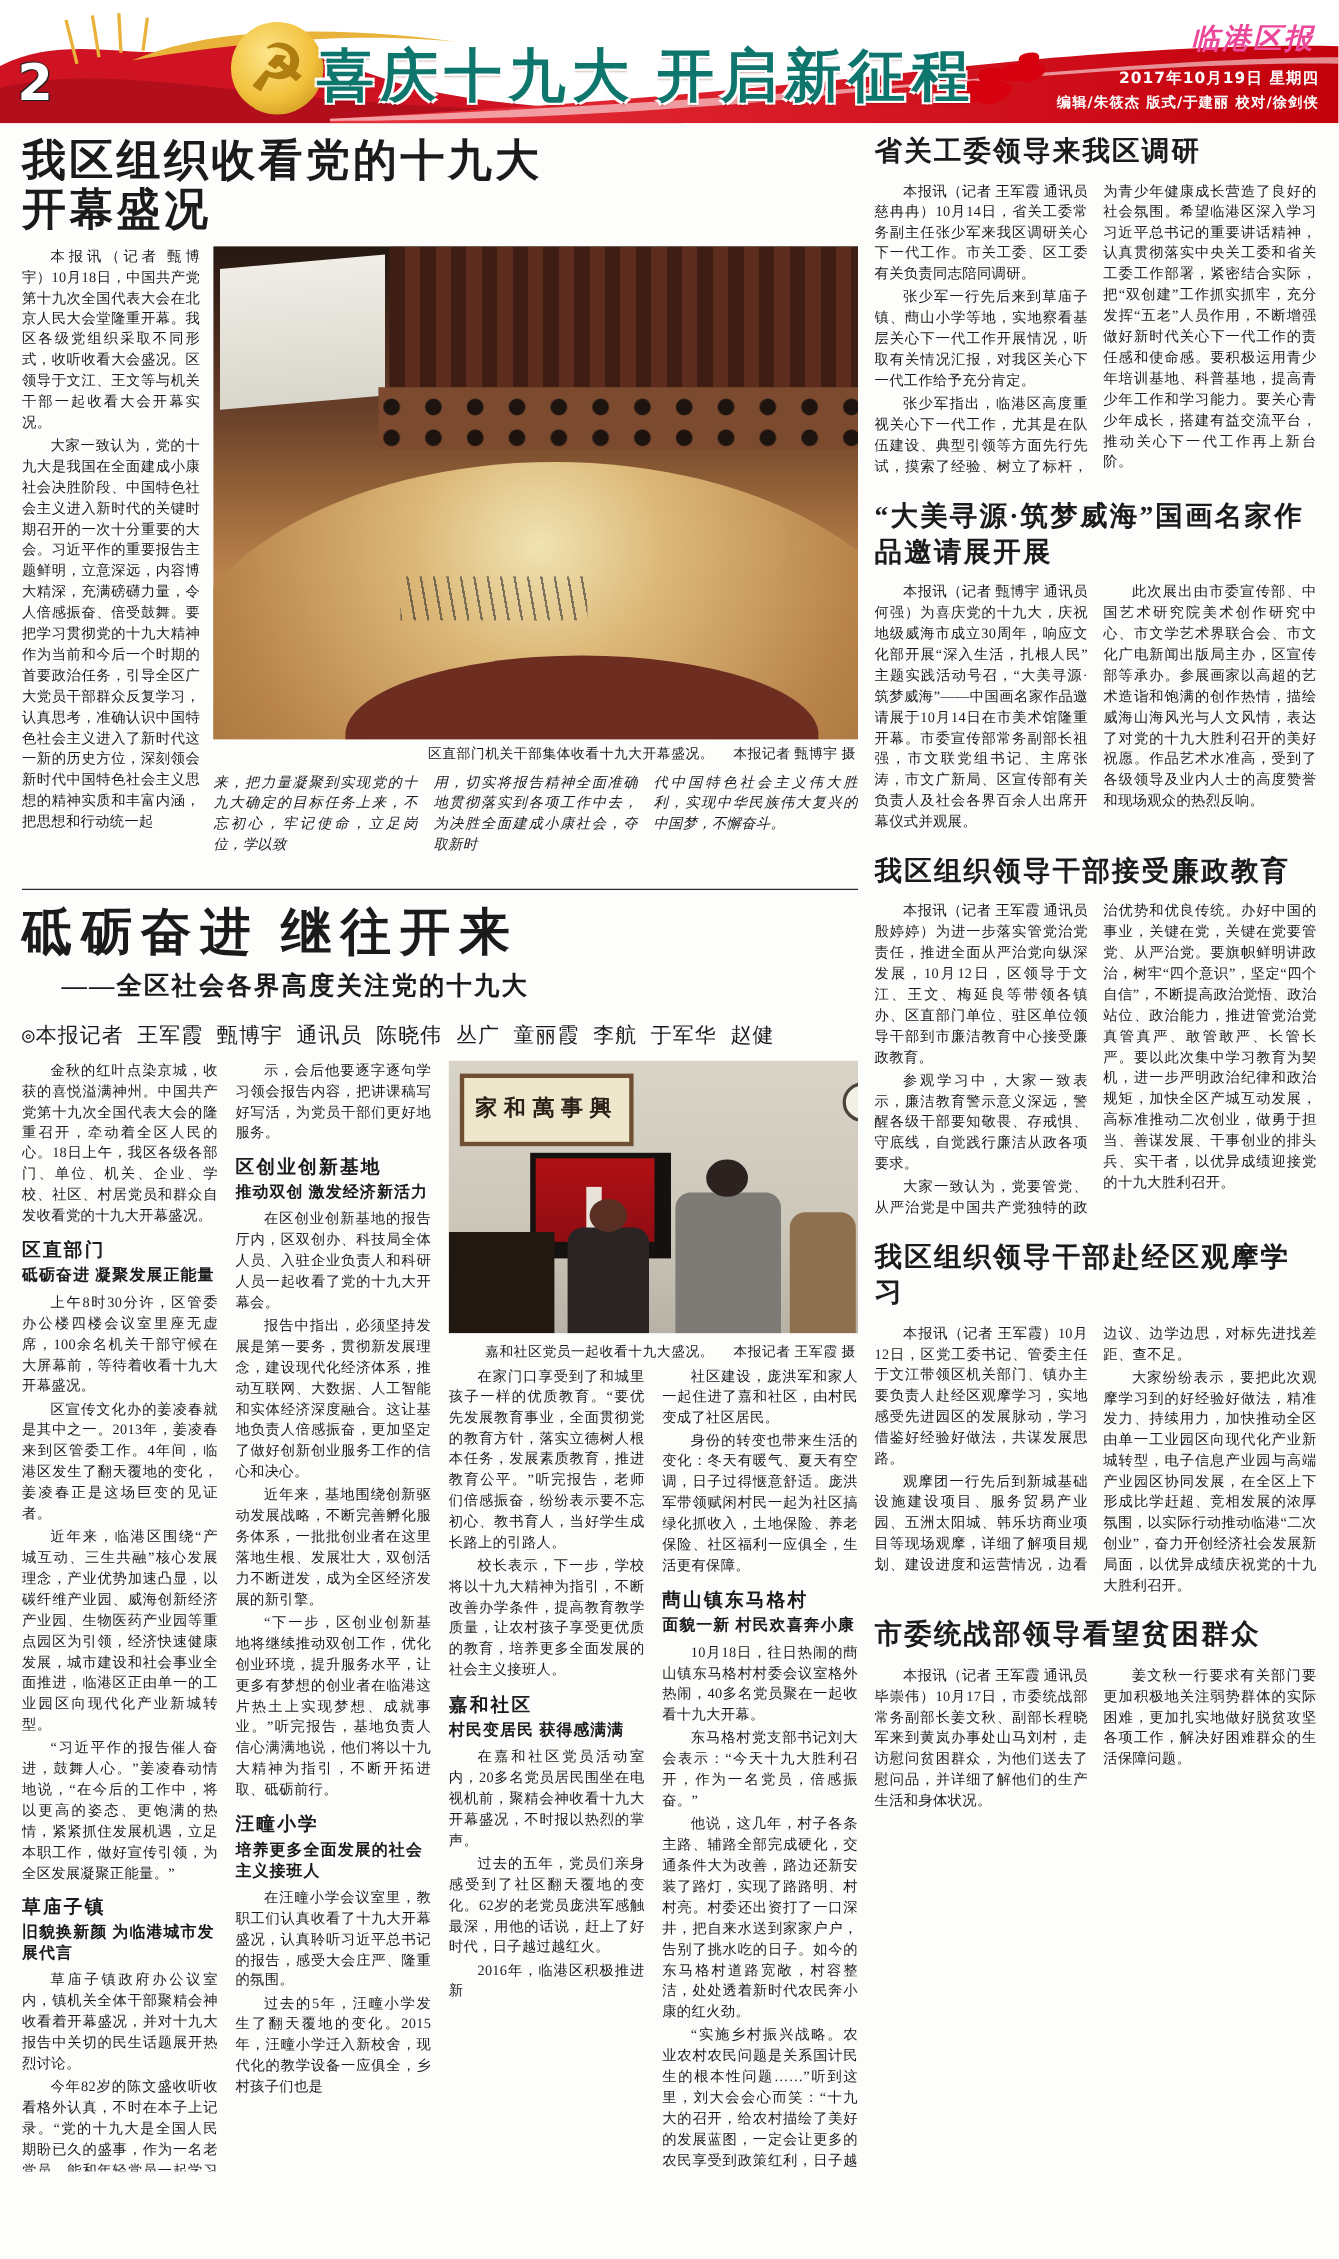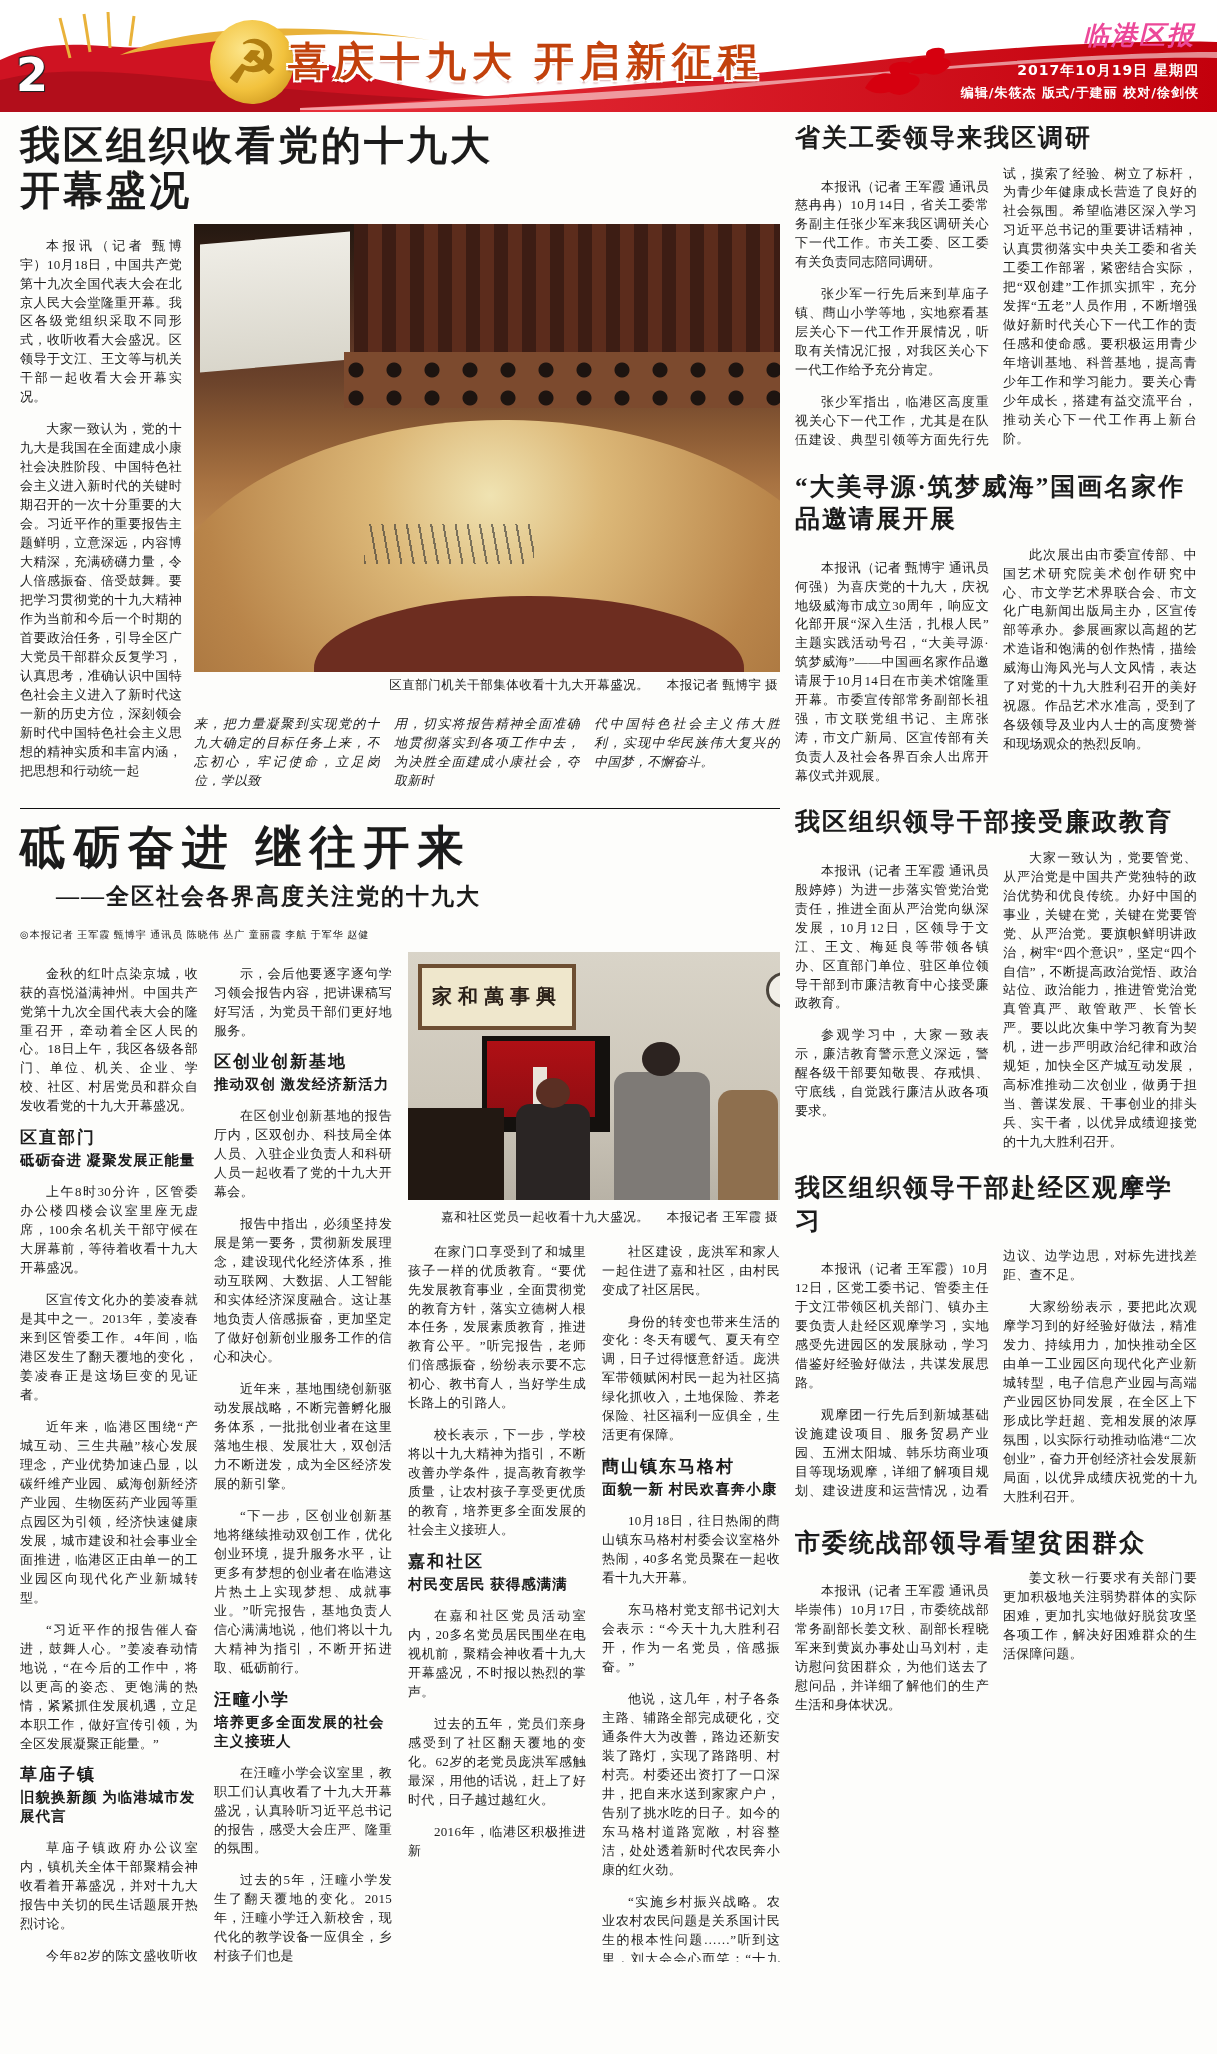--- a/index.html
+++ b/index.html
@@ -6,22 +6,22 @@
   body{
     width:1217px;height:2054px;overflow:hidden;position:relative;
     background:#fdfdfb;color:#1b1b1b;
     font-family:"Liberation Serif","DejaVu Serif",serif;
   }
   
   .banner{position:relative;width:1217px;height:112px;background:#fff;}
   .banner svg{position:absolute;left:0;top:0;}
   .page-num{position:absolute;left:16px;top:48px;font-size:46px;font-weight:bold;color:#fff;
     text-shadow:0 0 2px #222,1px 1px 0 #222,-1px -1px 0 #222;font-family:"DejaVu Sans",sans-serif;}
-  .slogan{position:absolute;left:288px;top:34px;font-size:40px;font-weight:900;letter-spacing:6px;
-    color:#c2410c;white-space:nowrap;
+  .slogan{position:absolute;left:288px;top:34px;font-size:52px;font-weight:900;letter-spacing:6px;
+    color:#0f766e;white-space:nowrap;
     text-shadow:-2px -2px 0 #fff,2px -2px 0 #fff,-2px 2px 0 #fff,2px 2px 0 #fff,0 3px 2px rgba(120,0,0,.35);}
   .masthead{position:absolute;right:22px;top:18px;font-size:26px;color:#ec4899;font-style:italic;
     font-weight:bold;letter-spacing:2px;}
   .banner-date,.banner-staff{position:absolute;right:18px;color:#fff;font-weight:bold;
     font-size:14px;letter-spacing:1px;white-space:nowrap;font-family:"DejaVu Sans",sans-serif;}
   .banner-date{top:62px;}
   .banner-staff{top:84px;font-size:13px;}
   
   .content{position:absolute;left:20px;top:122px;width:1177px;height:1922px;display:flex;}
   .left-block{width:760px;flex:none;}
@@ -46,21 +46,21 @@
     background:repeating-linear-gradient(80deg,#333 0 2px,transparent 2px 12px);opacity:.6;}
   .caption{font-size:12.5px;text-align:right;margin:5px 2px 0 0;letter-spacing:.5px;}
   .caption b{font-weight:normal;margin-left:14px;}
   .a-bottom{display:flex;margin-top:8px;}
   .a-bottom .bcol{width:186px;margin-right:14px;overflow:hidden;height:84px;font-style:italic;}
   .a-bottom .bcol:last-child{margin-right:0;}
   
   .b-rule{border-top:1.5px solid #111;margin:14px 0 8px 0;}
   .b-title{font-size:46px;font-weight:900;letter-spacing:8px;margin:4px 0 2px 0;}
   .b-subtitle{font-size:23px;font-weight:bold;letter-spacing:2px;margin:2px 0 10px 36px;}
-  .b-byline{font-size:10px;margin:16px 0 10px 0;letter-spacing:1px;}
+  .b-byline{font-size:19px;margin:16px 0 10px 0;letter-spacing:1px;font-family:Liberation Mono, monospace;}
   .b-grid{display:grid;grid-template-columns:repeat(4,178px);column-gap:16px;height:1010px;overflow:hidden;
     grid-template-rows:252px 26px 1fr;}
   .b-col1{grid-column:1;grid-row:1/span 3;overflow:hidden;}
   .b-col2{grid-column:2;grid-row:1/span 3;overflow:hidden;}
   .b-photo-wrap{grid-column:3/5;grid-row:1;}
   .b-cap{grid-column:3/5;grid-row:2;}
   .b-col3{grid-column:3;grid-row:3;overflow:hidden;}
   .b-col4{grid-column:4;grid-row:3;overflow:hidden;}
   .photoB{position:relative;width:412px;height:248px;overflow:hidden;background:linear-gradient(#d9d4c8 0%,#cdc7ba 60%,#b8b2a6 100%);}
   .photoB .scroll{position:absolute;left:10px;top:12px;width:150px;height:58px;background:#efe7cc;border:4px solid #6e4f33;
@@ -70,21 +70,21 @@
   .photoB .tv .scr{width:108px;height:76px;background:linear-gradient(#b01015,#8f0d12);position:relative;}
   .photoB .tv .scr:after{content:"";position:absolute;left:46px;top:26px;width:14px;height:40px;background:#e9e4da;}
   .photoB .piano{position:absolute;left:0;bottom:0;width:96px;height:92px;background:#221812;}
   .photoB .p1,.photoB .p2,.photoB .p3{position:absolute;border-radius:14px 14px 0 0;}
   .photoB .p1{left:108px;bottom:0;width:74px;height:96px;background:#2a2524;}
   .photoB .p1:before{content:"";position:absolute;left:20px;top:-26px;width:34px;height:30px;border-radius:50%;background:#5a2f23;}
   .photoB .p2{left:206px;bottom:0;width:96px;height:128px;background:#7e7a76;}
   .photoB .p2:before{content:"";position:absolute;left:28px;top:-30px;width:38px;height:34px;border-radius:50%;background:#2c2320;}
   .photoB .p3{left:310px;bottom:0;width:60px;height:110px;background:#8e6f4e;}
   
-  .bp{font-size:13px;line-height:1.46;text-align:justify;text-indent:2em;margin:13px 0 2px 0;letter-spacing:.3px;}
+  .bp{font-size:13px;line-height:1.46;text-align:justify;text-indent:2em;margin:0 0 2px 0;letter-spacing:.3px;}
   h4{font-size:17px;margin:10px 0 0 0;letter-spacing:2px;}
   h5{font-size:14.5px;margin:2px 0 6px 0;letter-spacing:1px;}
   
   .r-article{margin-bottom:20px;}
   .r-title{font-size:25px;font-weight:900;letter-spacing:2px;line-height:1.3;margin:0 0 10px 0;}
   .r-body{column-count:2;column-gap:14px;}
 </style>
 </head>
 <body>
 

